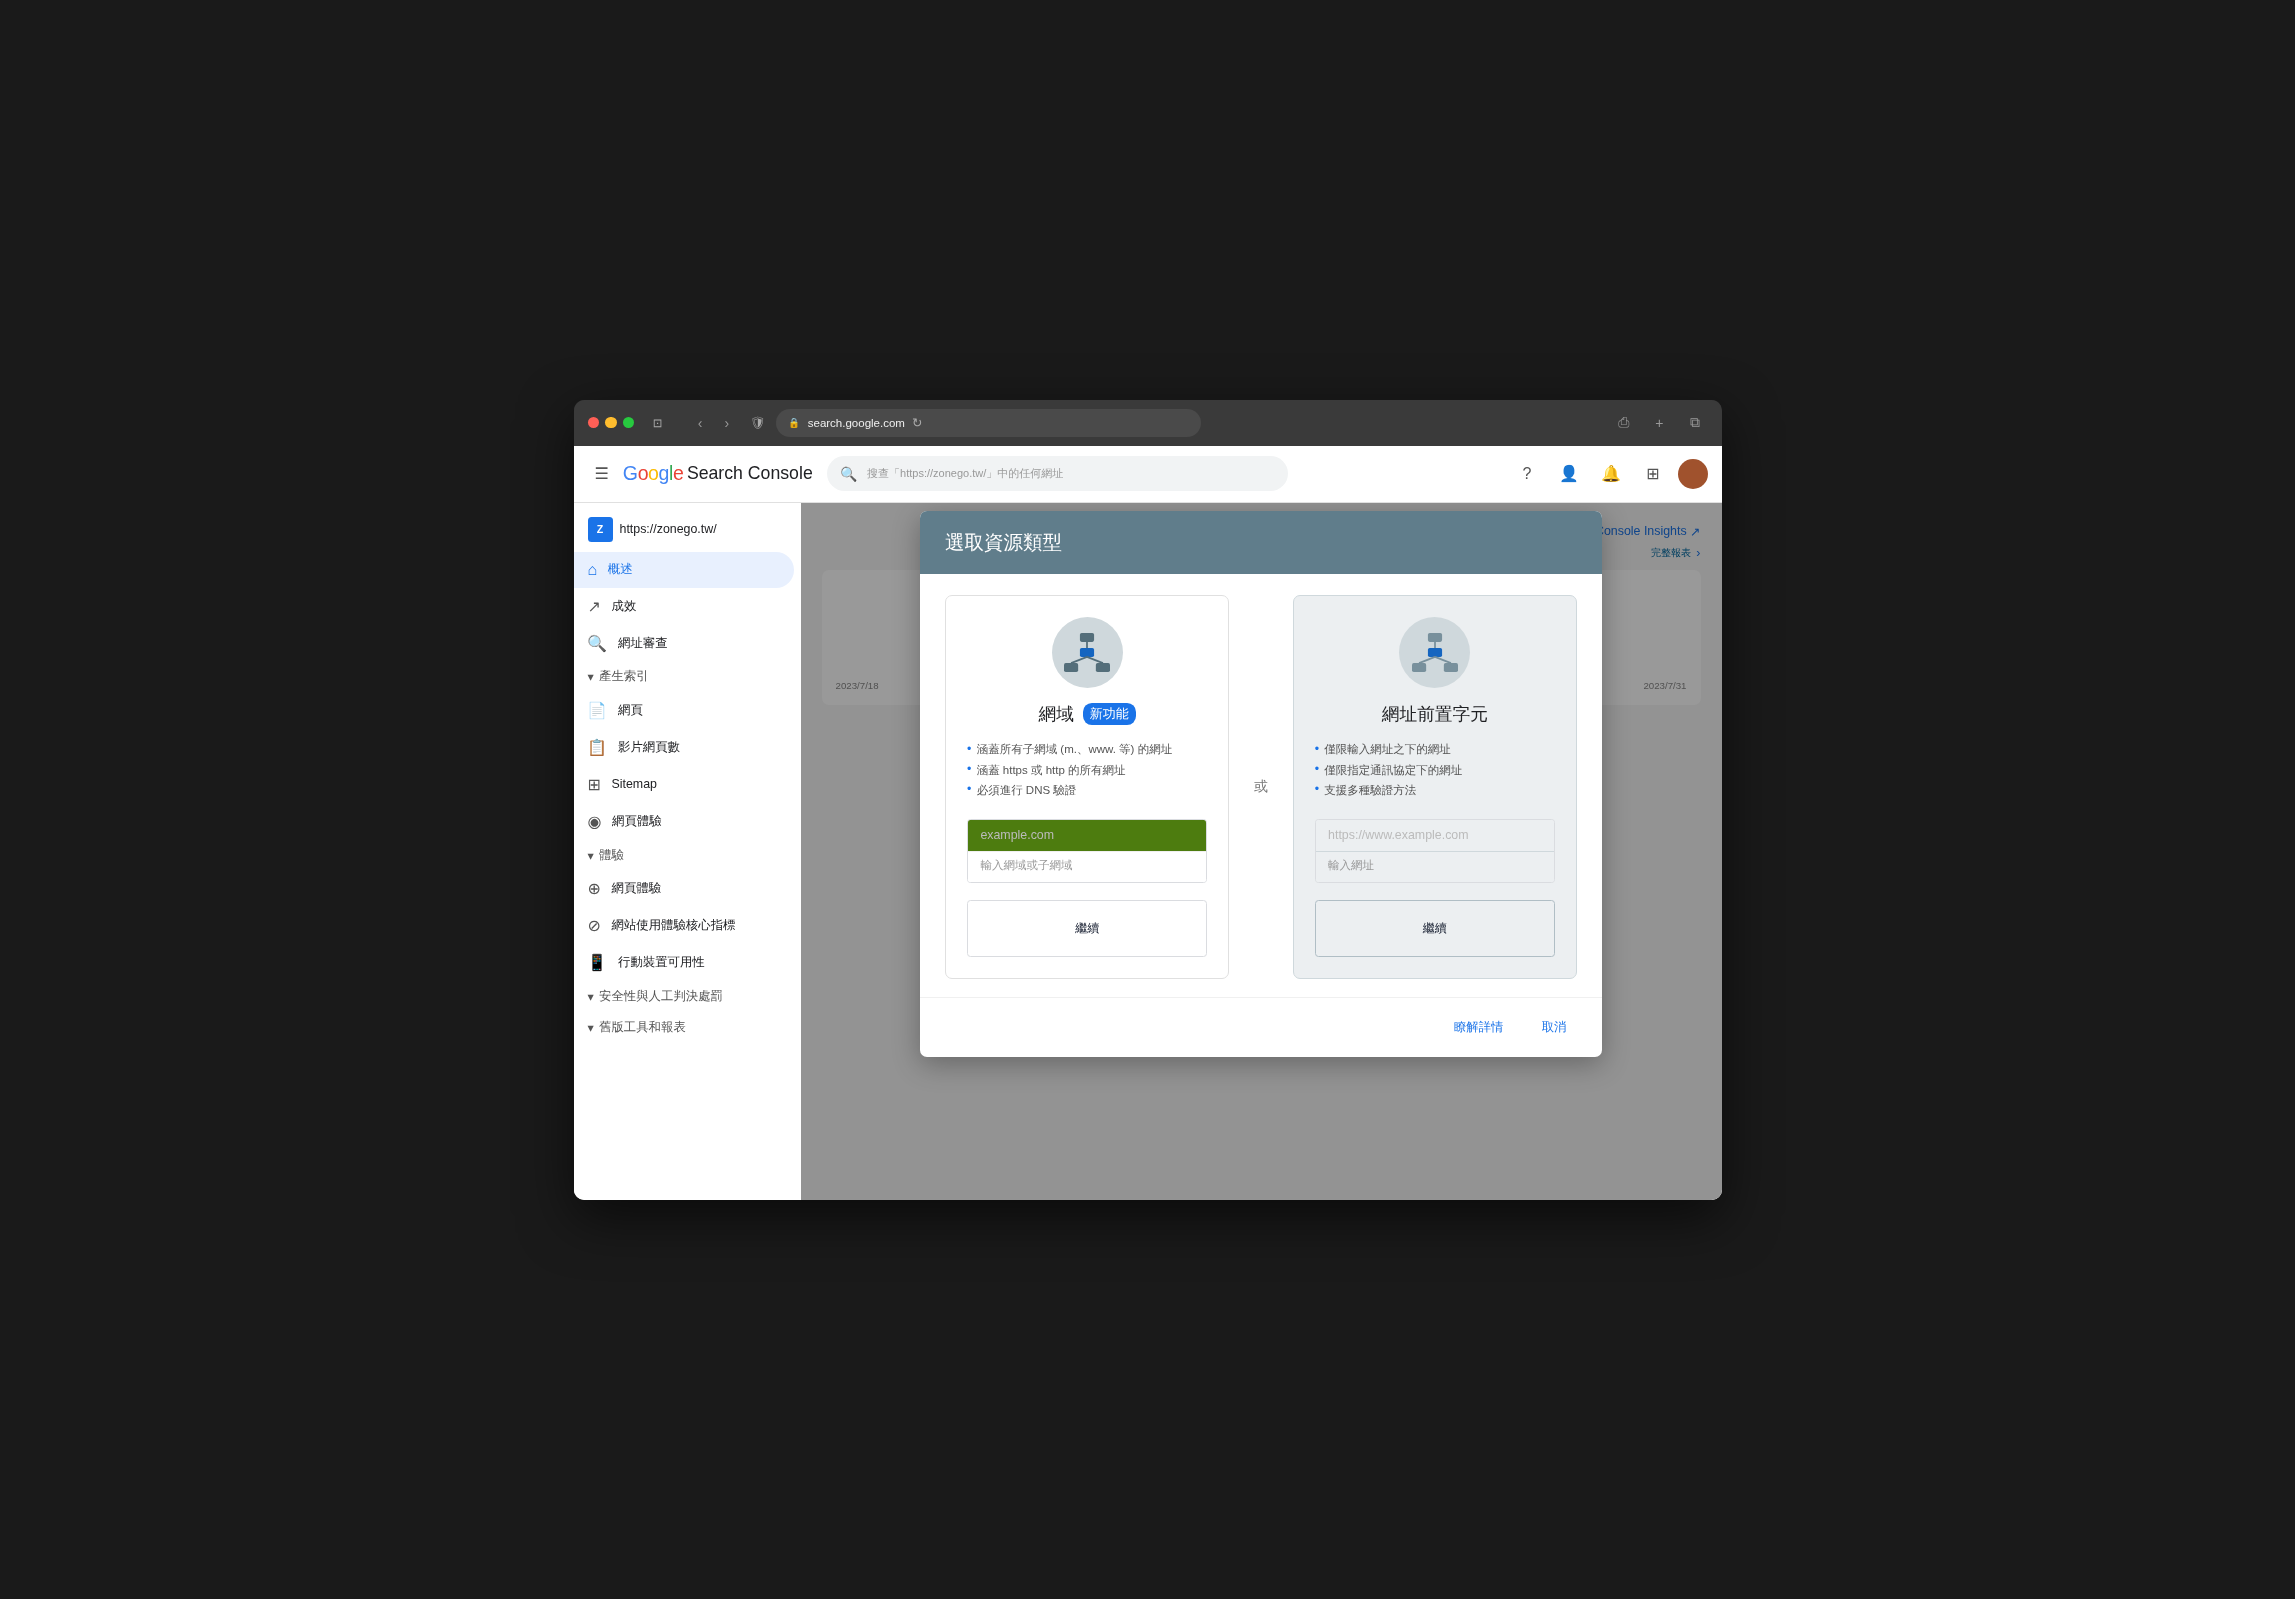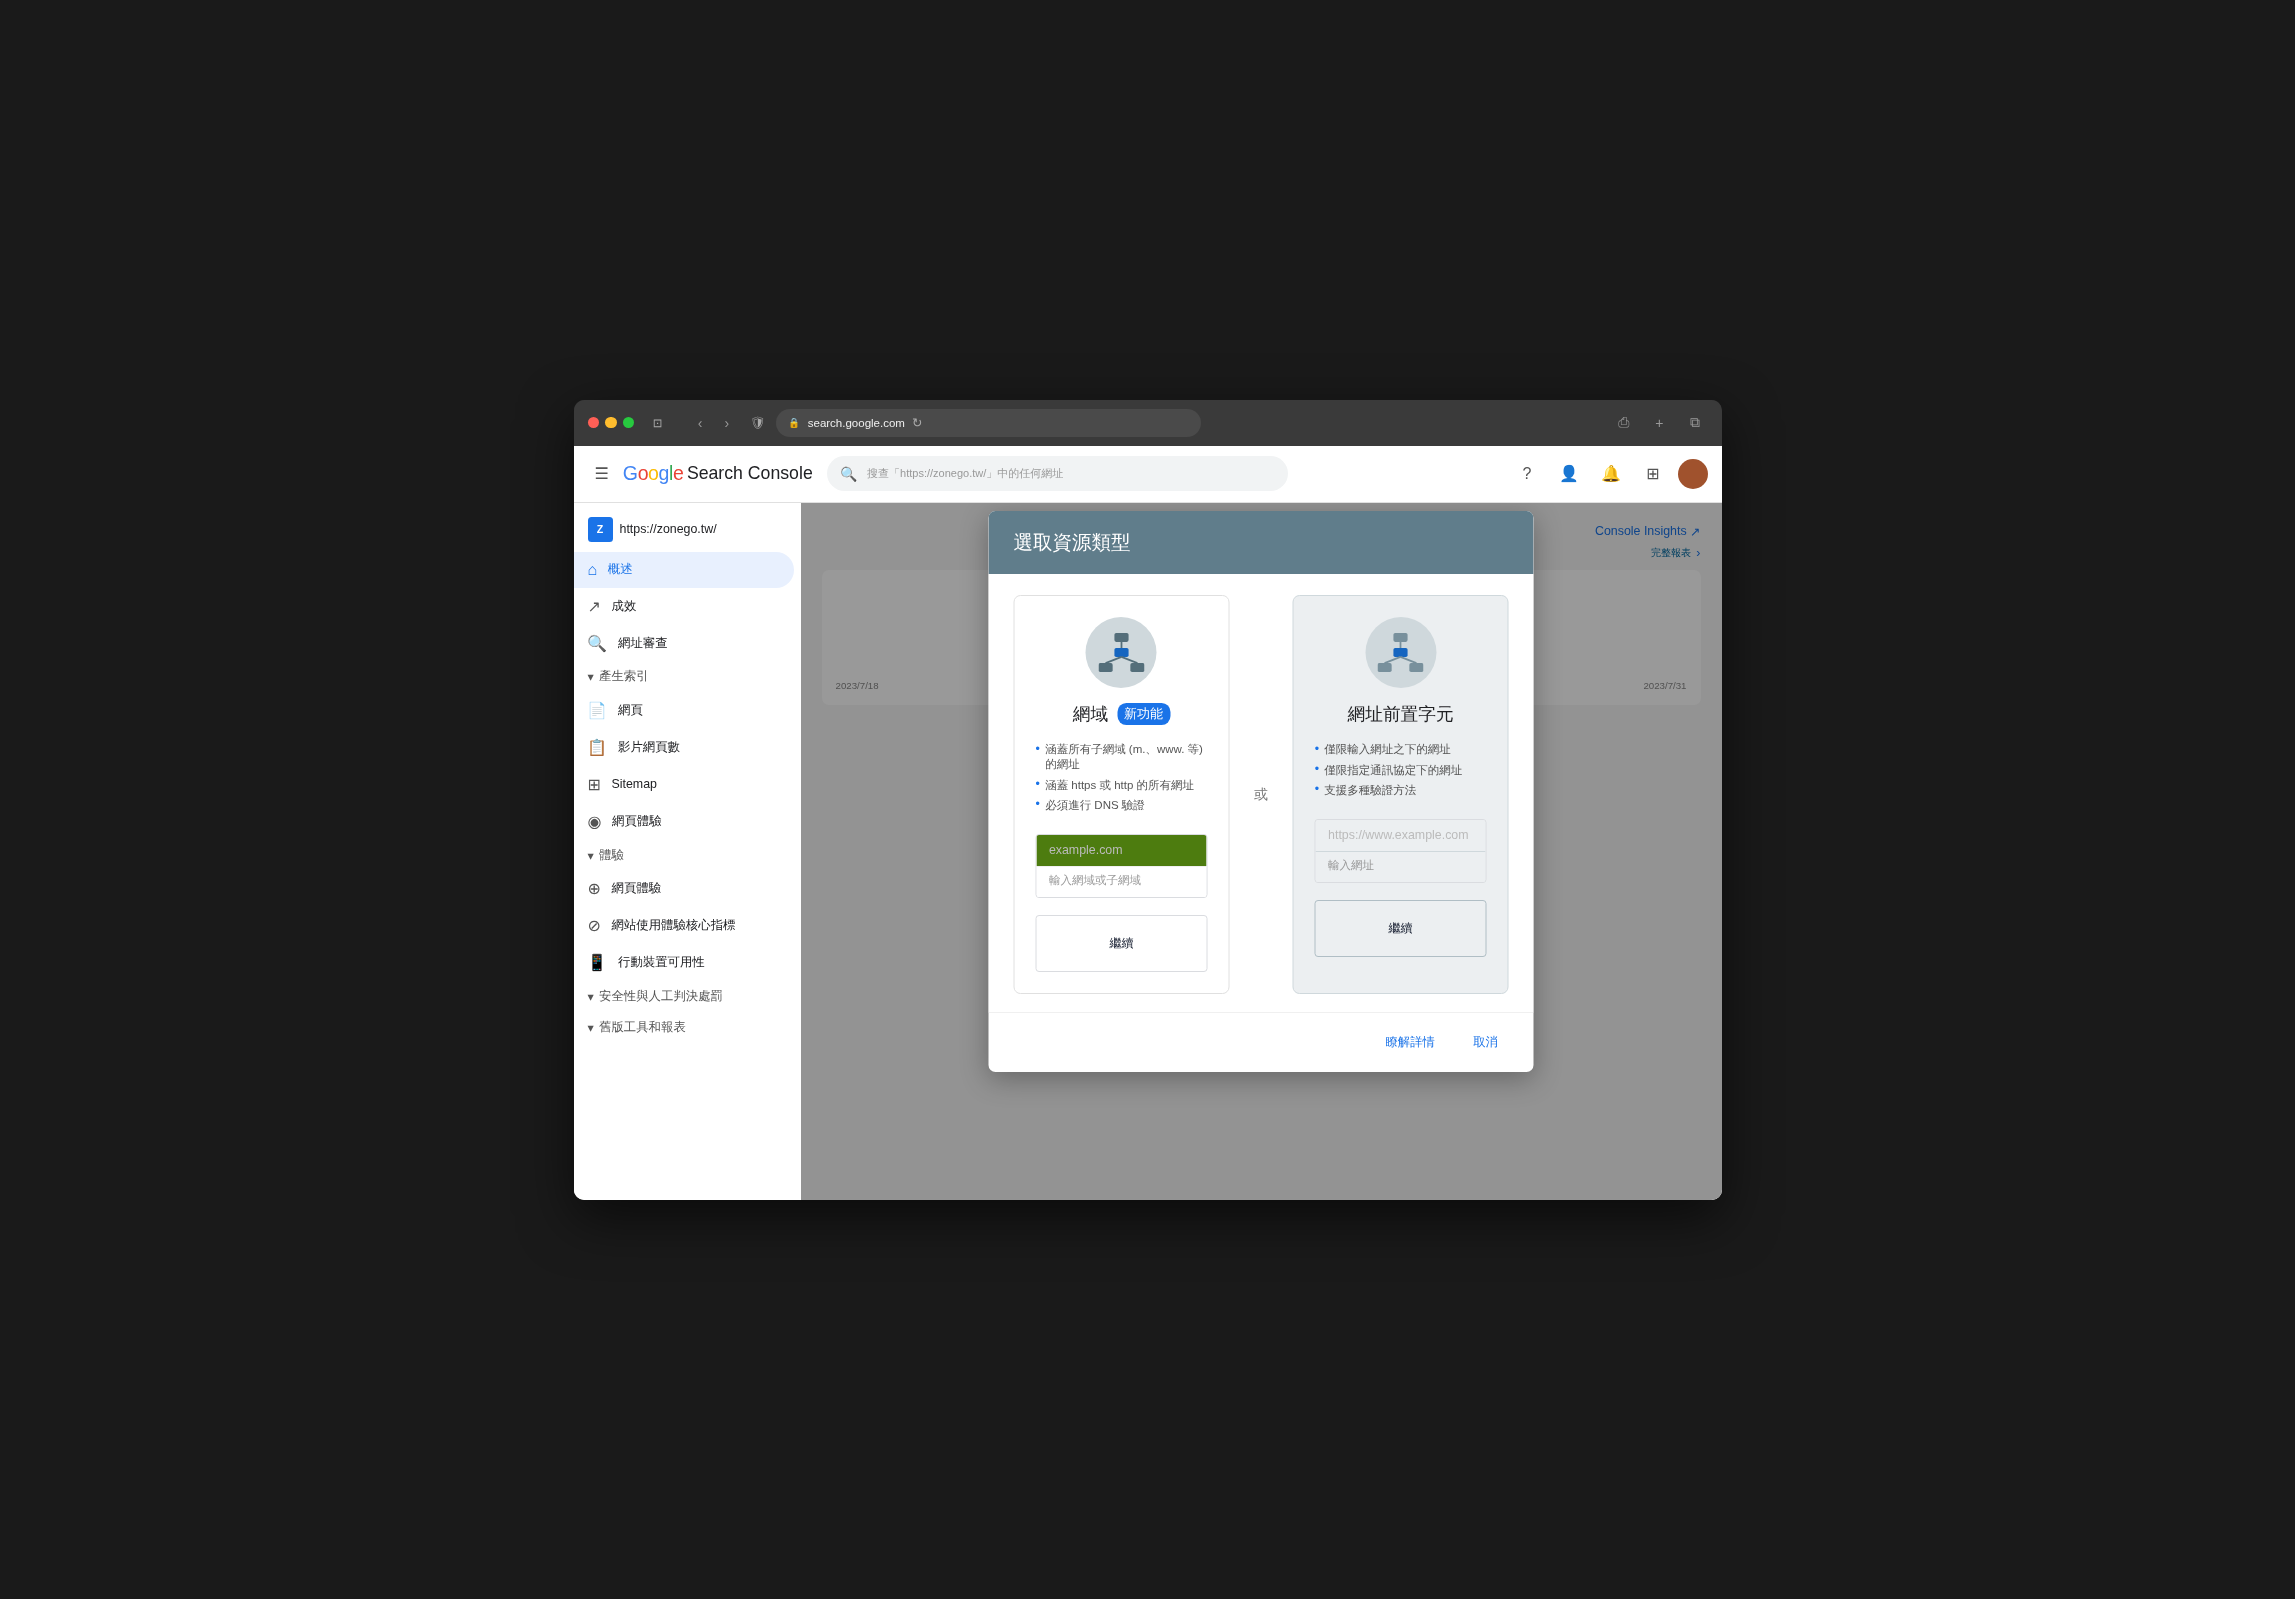--- a/index.html
+++ b/index.html
@@ -251,21 +251,21 @@
       display: flex;
       align-items: flex-start;
       justify-content: center;
       padding-top: 0;
       z-index: 100;
     }
 
     .dialog-container {
       background: #fff;
       border-radius: 7px;
-      width: 545px;
+      width: 682px;
       margin-top: 0;
       box-shadow: 0 7px 28px rgba(0,0,0,0.3);
       overflow: hidden;
       position: absolute;
       top: 8.9px;
       left: 50%;
       transform: translateX(-50%);
     }
 
     .dialog-header {

